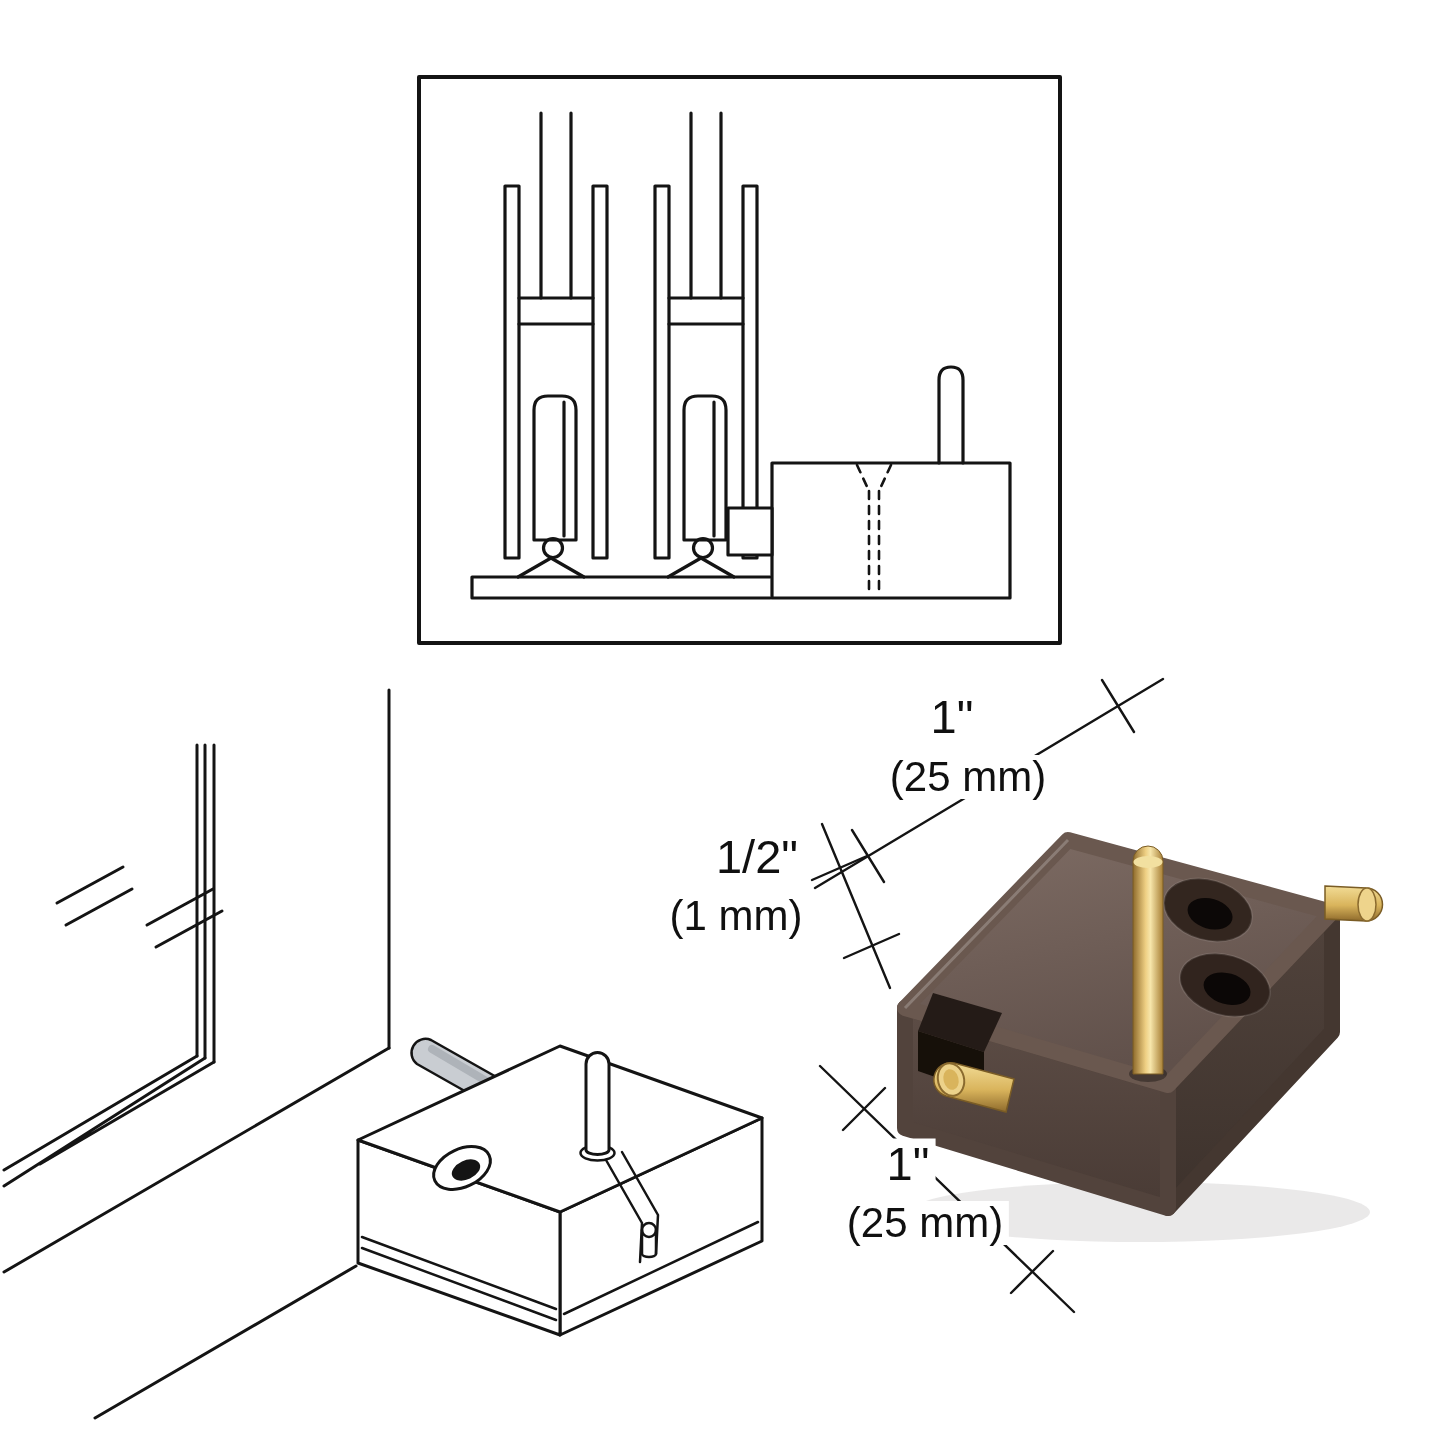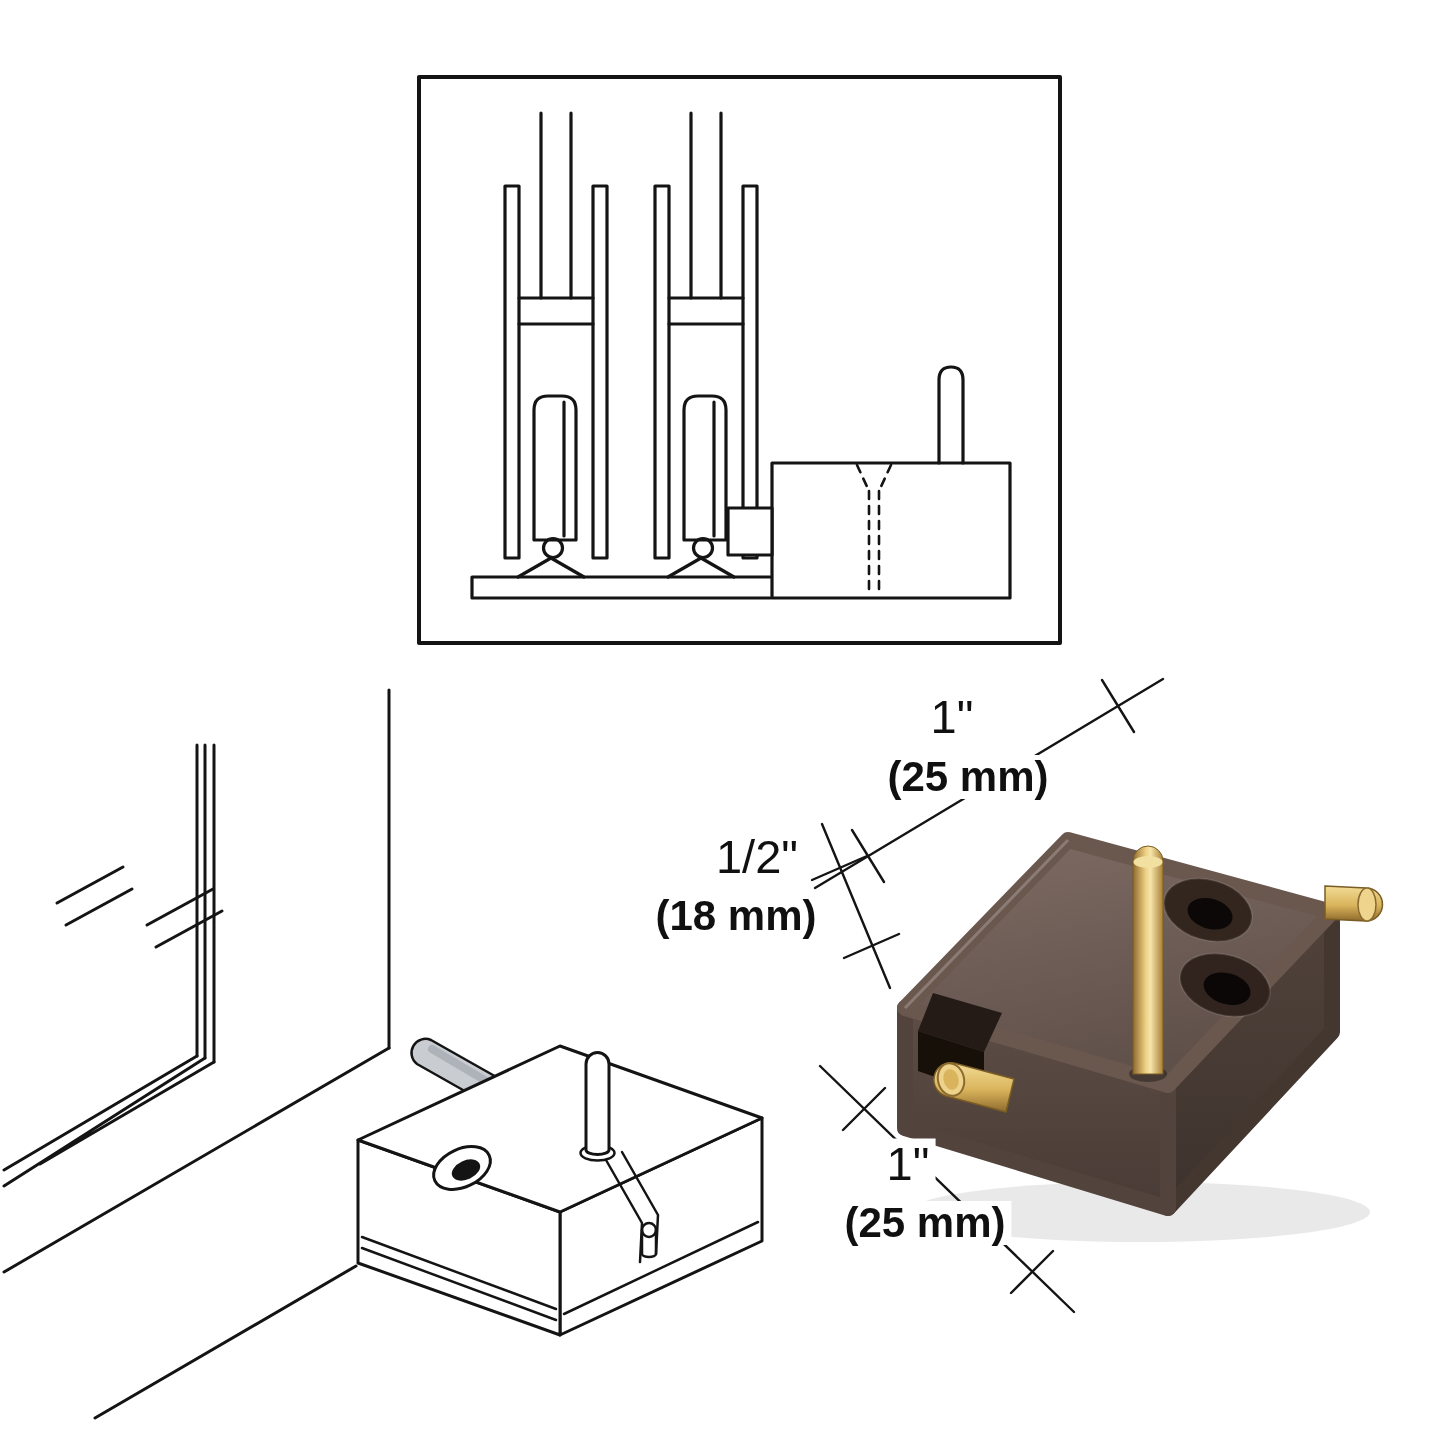--- a/index.html
+++ b/index.html
@@ -2,21 +2,21 @@
 <html><head>
 <meta charset="utf-8">
 <style>
   html,body{margin:0;padding:0;background:#ffffff;}
   .canvas{position:relative;width:1445px;height:1445px;background:#ffffff;overflow:hidden;
           font-family:"Liberation Sans", sans-serif;}
   .art{position:absolute;left:0;top:0;}
   .dim-label{position:absolute;transform:translate(-50%,-50%);color:#101010;background:#ffffff;
              padding:1px 6px;white-space:nowrap;line-height:1;}
   .dim-big{font-size:47px;}
-  .dim-med{font-size:42px;font-weight:bold;}
+  .dim-med{font-size:42px;}
 </style>
 </head>
 <body>
 
 <div class="canvas">
 
 <svg class="art" width="1445" height="1445" viewBox="0 0 1445 1445">
   <defs>
     <linearGradient id="gTop" x1="0" y1="0" x2="0.35" y2="1">
       <stop offset="0" stop-color="#7e6c64"></stop>
@@ -167,18 +167,18 @@
       <path d="M820,1066 L1074,1312"></path>
       <path d="M843,1130 L885,1088 M1011,1293 L1053,1251"></path>
     </g>
   </g>
 </svg>
 
 <div class="dim-label dim-big" style="left:952px;top:716px;">1"</div>
 <div class="dim-label dim-med" style="left:968px;top:777px;">(25 mm)</div>
 
 <div class="dim-label dim-big" style="left:757px;top:856px;">1/2"</div>
-<div class="dim-label dim-med" style="left:736px;top:916px;">(18 mm)</div>
+<div class="dim-label dim-med" style="left:736px;top:916px;">(1 mm)</div>
 
 <div class="dim-label dim-big" style="left:908px;top:1163px;">1"</div>
 <div class="dim-label dim-med" style="left:925px;top:1223px;">(25 mm)</div>
 
 </div>
 
 </body></html>

